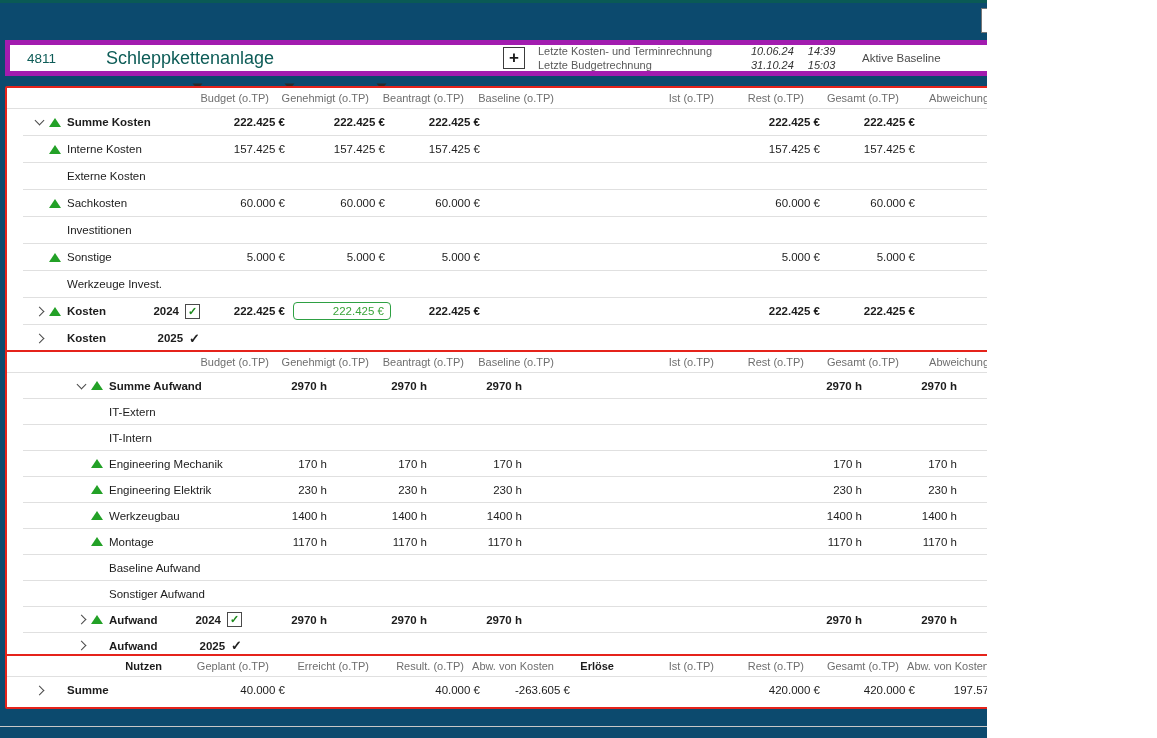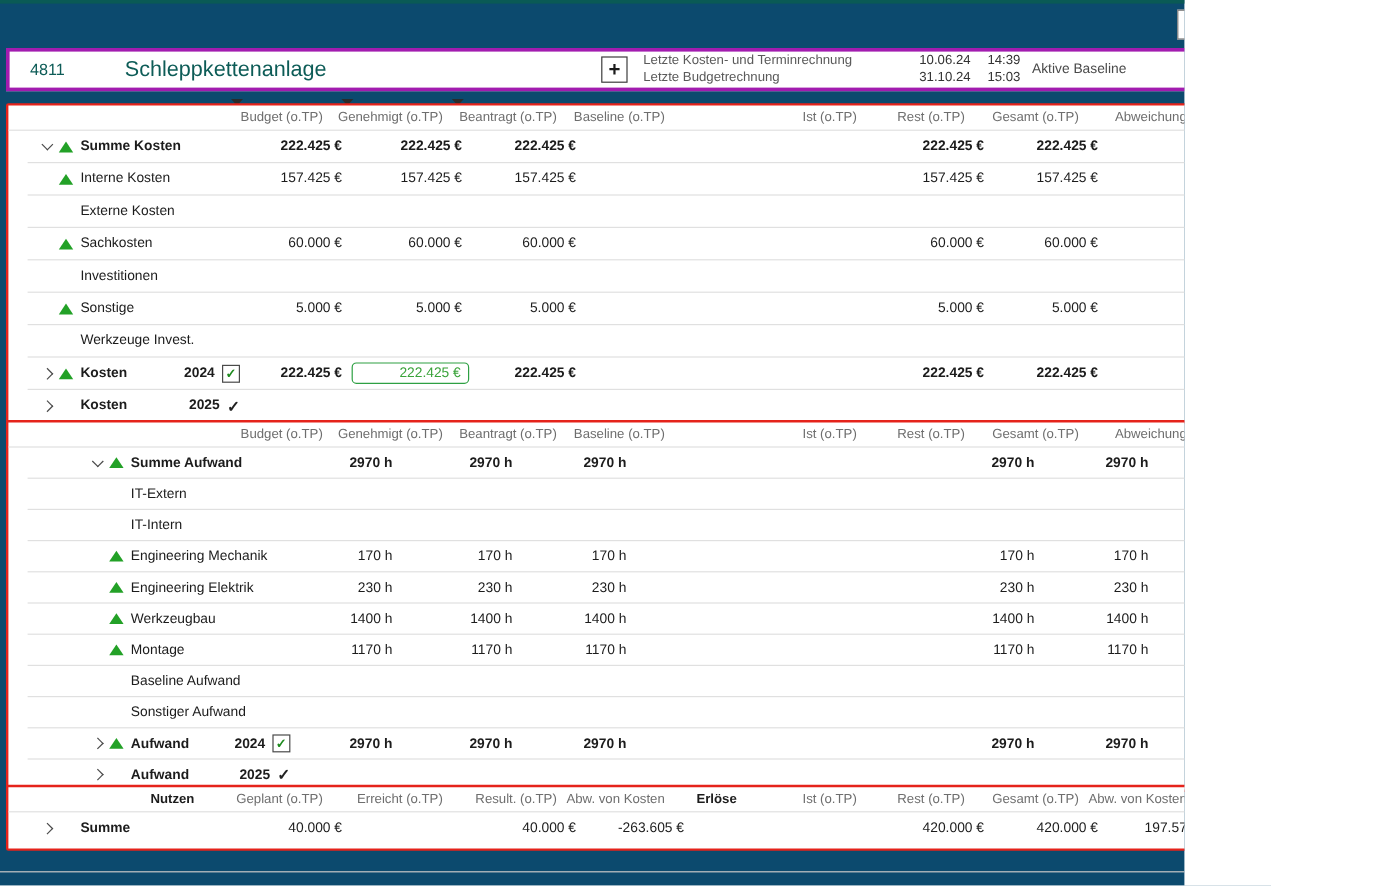--- a/index.html
+++ b/index.html
@@ -5,28 +5,28 @@
   html,body{margin:0;padding:0;background:#fff;}
   body{width:1157px;height:738px;font-family:"Liberation Sans",sans-serif;color:#1c1c1c;}
   #page{position:relative;width:987px;height:738px;overflow:hidden;background:#0c4a6e;}
 
   #topline{position:absolute;top:0;left:0;width:1157px;height:3px;background:#0a5a55;}
 
   #recalc{position:absolute;top:8px;left:981px;width:156px;height:25px;background:#fff;
     border:1px solid #767676;display:flex;align-items:center;gap:9px;padding:0 10px;
     font-size:12px;font-family:inherit;color:#1c1c1c;cursor:pointer;box-sizing:border-box;}
 
-  #header-bar{position:absolute;top:40px;left:5px;width:1131px;height:36px;border:3px solid #a21caf;background:#fff;box-sizing:border-box;}
+  #header-bar{position:absolute;top:40px;left:5px;width:1131px;height:36px;border:5px solid #a21caf;background:#fff;box-sizing:border-box;}
   .hb{position:absolute;top:50%;transform:translateY(-50%);}
   #proj-id{left:17px;font-size:13.5px;color:#0d5c57;}
   #proj-title{left:96px;font-size:18px;color:#0d5c57;}
   #plus-btn{left:493px;width:22px;height:22px;border:1.5px solid #3c3c3c;display:flex;align-items:center;justify-content:center;
     font-size:17px;font-weight:700;color:#1a1a1a;box-sizing:border-box;cursor:pointer;background:#fff;}
   #calc-labels{left:528px;font-size:11px;color:#5a5a5a;line-height:13.5px;}
-  #calc-dates{left:758px;font-size:11px;color:#333;line-height:13.5px;}
+  #calc-dates{left:741px;font-size:11px;color:#333;line-height:13.5px;font-style:italic;}
   #calc-dates .t{margin-left:14px;}
   #baseline{left:852px;font-size:11.5px;color:#4a4a4a;}
 
   .funnel{position:absolute;top:79px;width:11px;height:10px;cursor:pointer;}
 
   section{position:absolute;left:5px;width:1147px;border:2px solid #e5231b;border-radius:2px;background:#fff;box-sizing:border-box;}
   #section-costs{top:86px;}
   #section-effort{top:350px;}
   #section-benefit{top:654px;padding-bottom:4px;}
 

